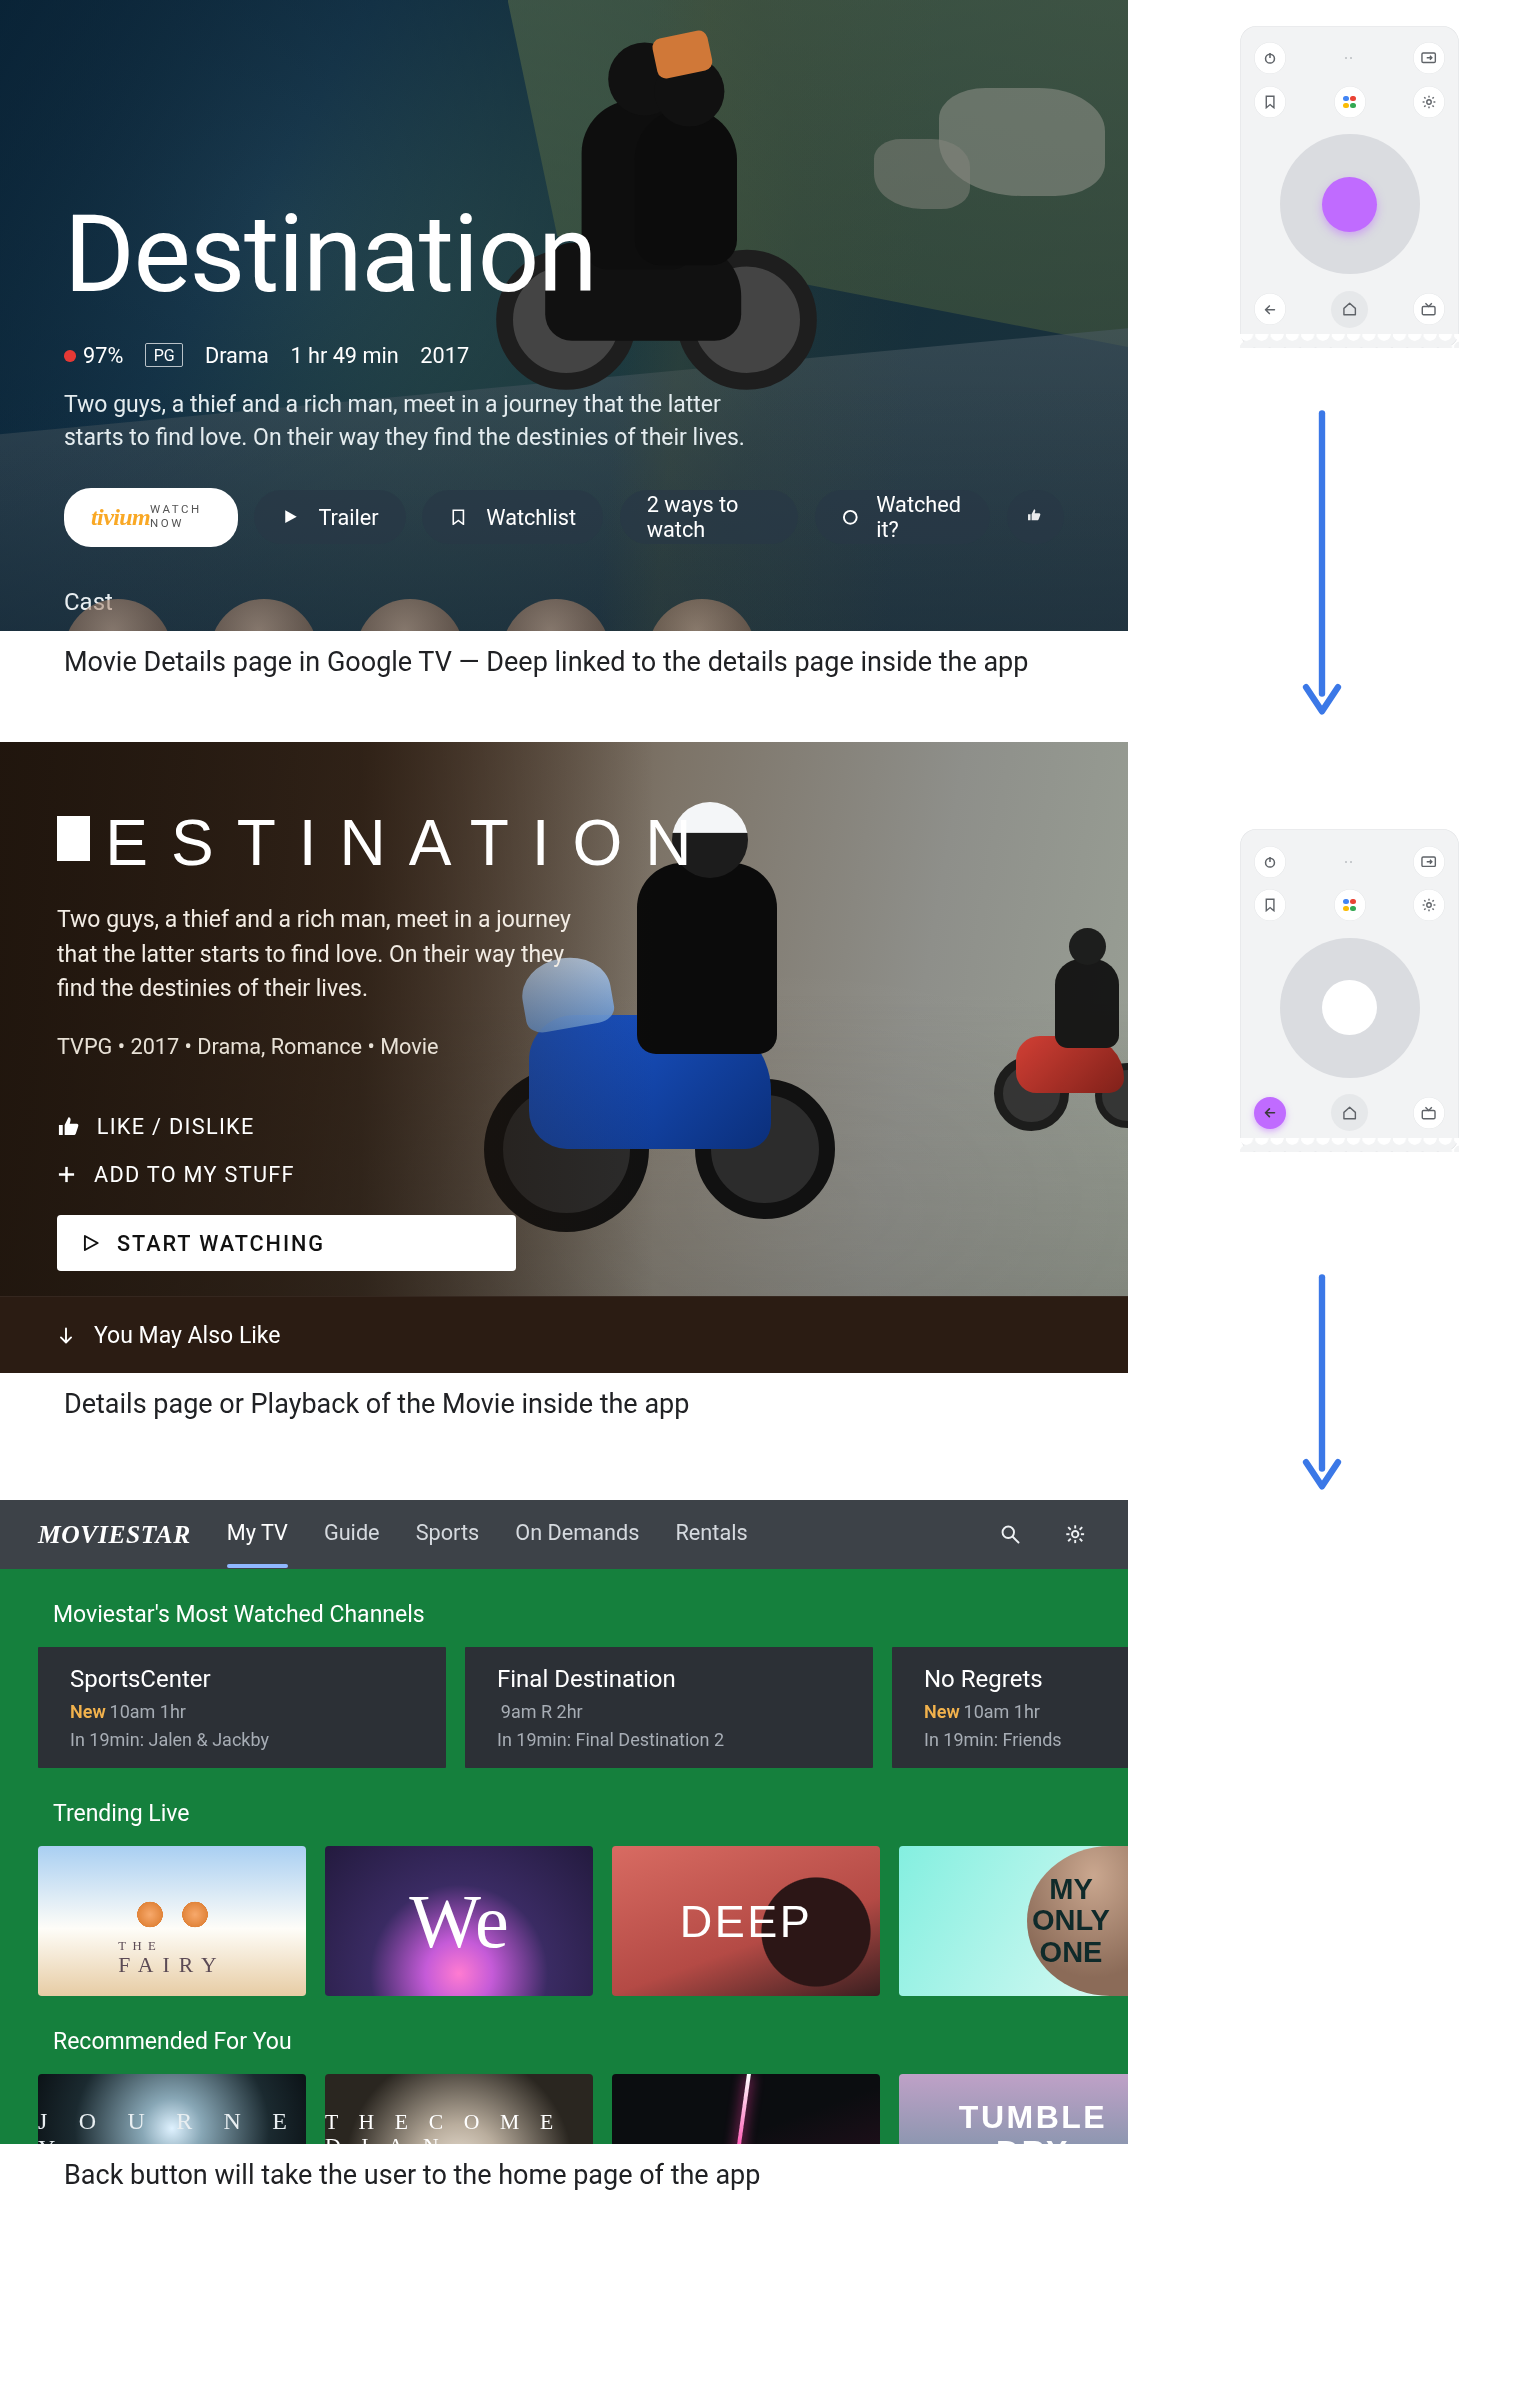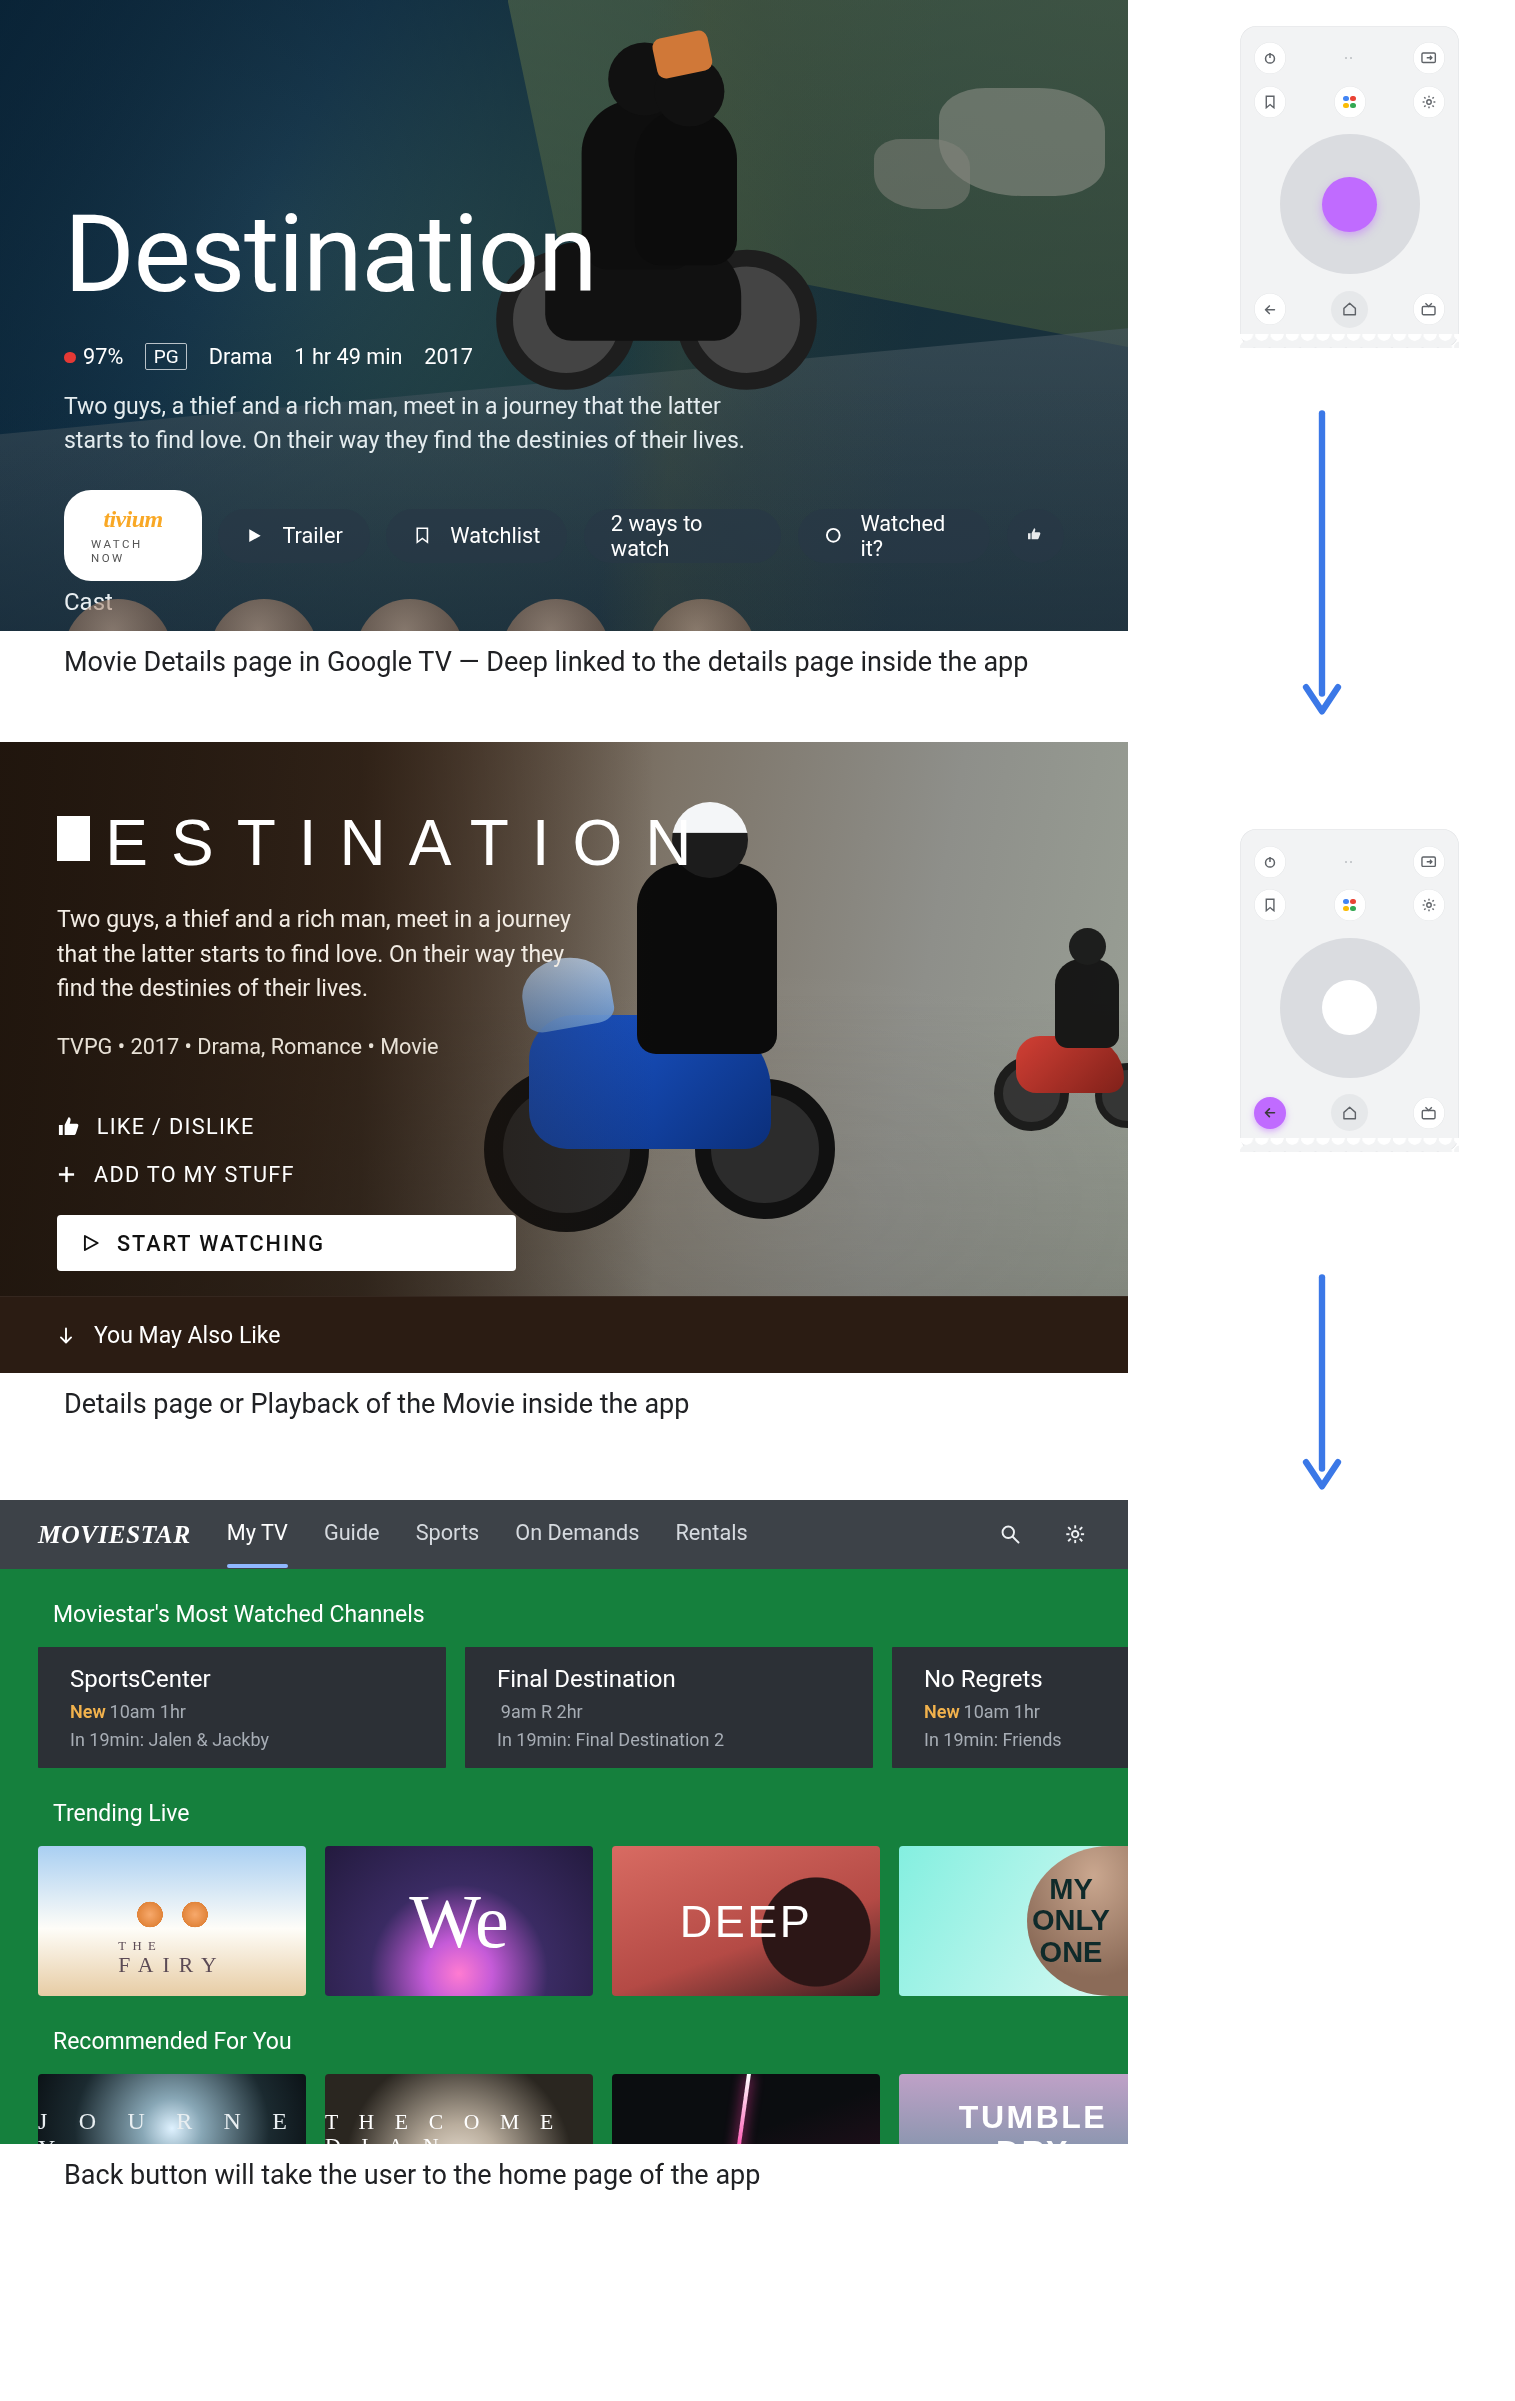--- a/index.html
+++ b/index.html
@@ -44,25 +44,25 @@
   .bike .rider::before{content:"";position:absolute;top:-41px;left:19px;width:52px;height:52px;background:#111;border-radius:50%}
   .gtv .bike.main{left:542px;top:115px;transform:scale(1.4)}
   .gtv .bike.main .rider2{position:absolute;left:99px;bottom:89px;width:73px;height:112px;background:#0c0c0c;border-radius:38px 38px 19px 19px}
   .gtv .bike.main .rider2::before{content:"";position:absolute;top:-37px;left:14px;width:50px;height:50px;background:#111;border-radius:50%}
   .gtv .bike.main .scarf{position:absolute;left:113px;top:-25.5px;width:40px;height:29px;background:#d07838;border-radius:6.4px;transform:rotate(-12deg)}
 
   .gtv .content{position:absolute;left:64px;top:191px;right:64px}
   .gtv h1{margin:0;font-weight:400;font-size:108px;letter-spacing:-1.3px;font-family:"Google Sans","Roboto",sans-serif}
   .gtv .meta{display:flex;gap:21.7px;align-items:center;font-size:21.7px;margin-top:25.5px}
   .reddot{width:11.5px;height:11.5px;border-radius:50%;background:#e53935;display:inline-block;margin-right:7.6px;vertical-align:0.6px}
-  .pg{border:1.3px solid rgba(255,255,255,.7);padding:1.3px 7.6px;font-size:19px;border-radius:1.9px}
+  .pg{border:1.3px solid rgba(255,255,255,.7);padding:1.3px 7.6px;font-size:16px;border-radius:1.9px}
   .gtv .desc{font-size:23px;max-width:701px;line-height:1.45;margin-top:20.4px;color:#e4ecef}
   .gtv .btnrow{display:flex;gap:16.6px;margin-top:33px;align-items:center}
   .pill{height:54px;border-radius:27px;background:rgba(40,55,70,.7);color:#fff;display:flex;align-items:center;gap:18px;padding:0 27px;font-size:21.7px}
-  .pill.watchnow{background:#fff;color:#444;padding:16px 27px;flex-direction:column;justify-content:space-between;gap:0;height:59px}
+  .pill.watchnow{background:#fff;color:#444;padding:0 27px;flex-direction:row;justify-content:space-between;gap:0;height:59px}
   .pill.watchnow .brand{font-size:24px;font-weight:700;color:#f9a825;letter-spacing:-0.6px}
   .pill.watchnow .sub{font-size:11.5px;letter-spacing:2.5px;color:#555;margin-top:-2.5px}
   .pill .ic{width:19px;height:19px;display:inline-flex;align-items:center;justify-content:center}
   .castlabel{position:absolute;left:64px;bottom:15.3px;font-size:24px;color:#e8eef1}
   .castheads{position:absolute;left:0;right:0;bottom:-38px;height:70px;display:flex;gap:38px;padding-left:64px}
   .castheads span{width:108px;height:108px;border-radius:50%;background:radial-gradient(circle at 45% 30%,#caa58b,#7b5a46 70%);opacity:.6}
 
   
   .app{
     height:631px;position:relative;overflow:hidden;color:#fff;

